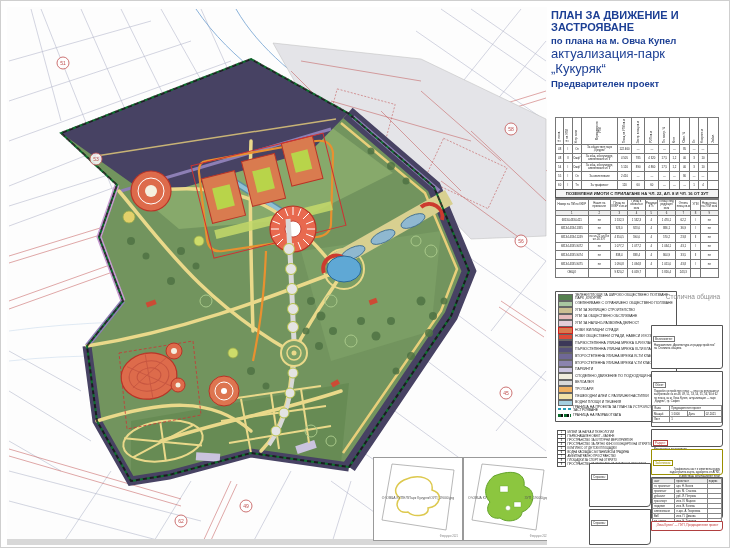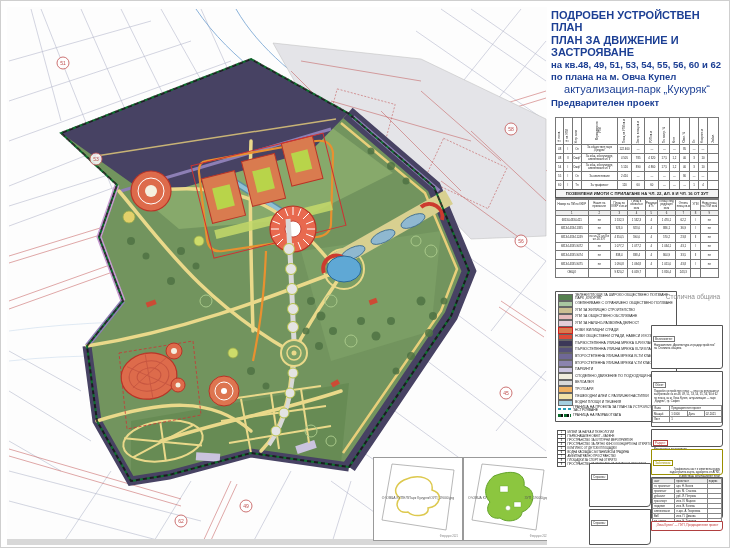--- a/index.html
+++ b/index.html
@@ -4,21 +4,21 @@
 <style>
   html,body{margin:0;padding:0;background:#e9e9e9;font-family:"Liberation Sans",sans-serif;}
   .sheet{position:relative;width:730px;height:548px;background:#ffffff;overflow:hidden;border:1px solid #cfcfcf;box-sizing:border-box;}
   #map{position:absolute;left:6px;top:6px;width:540px;height:534px;}
   .bottom-strip{position:absolute;left:6px;top:538px;width:542px;height:6px;background:#d8d8d8;}
   
   .panel{position:absolute;left:546px;top:4px;width:178px;height:542px;background:#ffffff;}
   .ttl{position:absolute;left:4px;top:4px;width:172px;color:#1c3f94;}
   .ttl .b{font-weight:bold;font-size:11px;line-height:1.12;}
   .ttl .m{font-weight:bold;font-size:9.5px;line-height:1.18;margin-top:1px;}
-  .ttl .s{font-size:11px;line-height:1.2;text-align:center;}
+  .ttl .s{font-size:13px;line-height:1.2;}
   .ttl .scale{font-weight:bold;font-size:12.5px;text-align:right;margin-top:-1px;}
   table{border-collapse:collapse;}
   
   .t1wrap{position:absolute;left:8px;top:112px;width:164px;}
   #t1{width:164px;table-layout:fixed;}
   #t1 th,#t1 td{border:0.5px solid #777;padding:0;font-size:2.8px;line-height:1.1;color:#222;overflow:hidden;}
   #t1 th{height:26px;vertical-align:bottom;font-weight:normal;}
   #t1 th span{display:inline-block;writing-mode:vertical-rl;transform:rotate(180deg);max-height:25px;white-space:normal;}
   #t1 td{height:8px;text-align:center;}
   
@@ -321,23 +321,21 @@
       <circle cx="44" cy="50" r="2.5" fill="#fff" stroke="#63a32c" stroke-width="0.4"></circle>
       <text x="4" y="41" font-size="3.4" fill="#555">О:\ОВЧА КУ</text>
       <text x="84" y="41" font-size="3.4" fill="#555" text-anchor="end">ЗУП_19000.jpg</text>
       <text x="84" y="79" font-size="2.6" fill="#888" text-anchor="end">Февруари 2021</text>
     </svg>
   </div>
 
   <div class="panel">
 
     <div class="ttl">
-      <div class="b">ПОДРОБЕН УСТРОЙСТВЕН ПЛАН</div>
       <div class="b">ПЛАН ЗА ДВИЖЕНИЕ И ЗАСТРОЯВАНЕ</div>
-      <div class="m">на кв.48, 49, 51, 53, 54, 55, 56, 60 и 62</div>
       <div class="m">по плана на м. Овча Купел</div>
       <div class="s">актуализация-парк „Кукуряк“</div>
       <div class="m">Предварителен проект</div>
     </div>
 
     <div class="t1wrap">
       <table id="t1">
           <colgroup>
             <col style="width:7px">
             <col style="width:7px">

